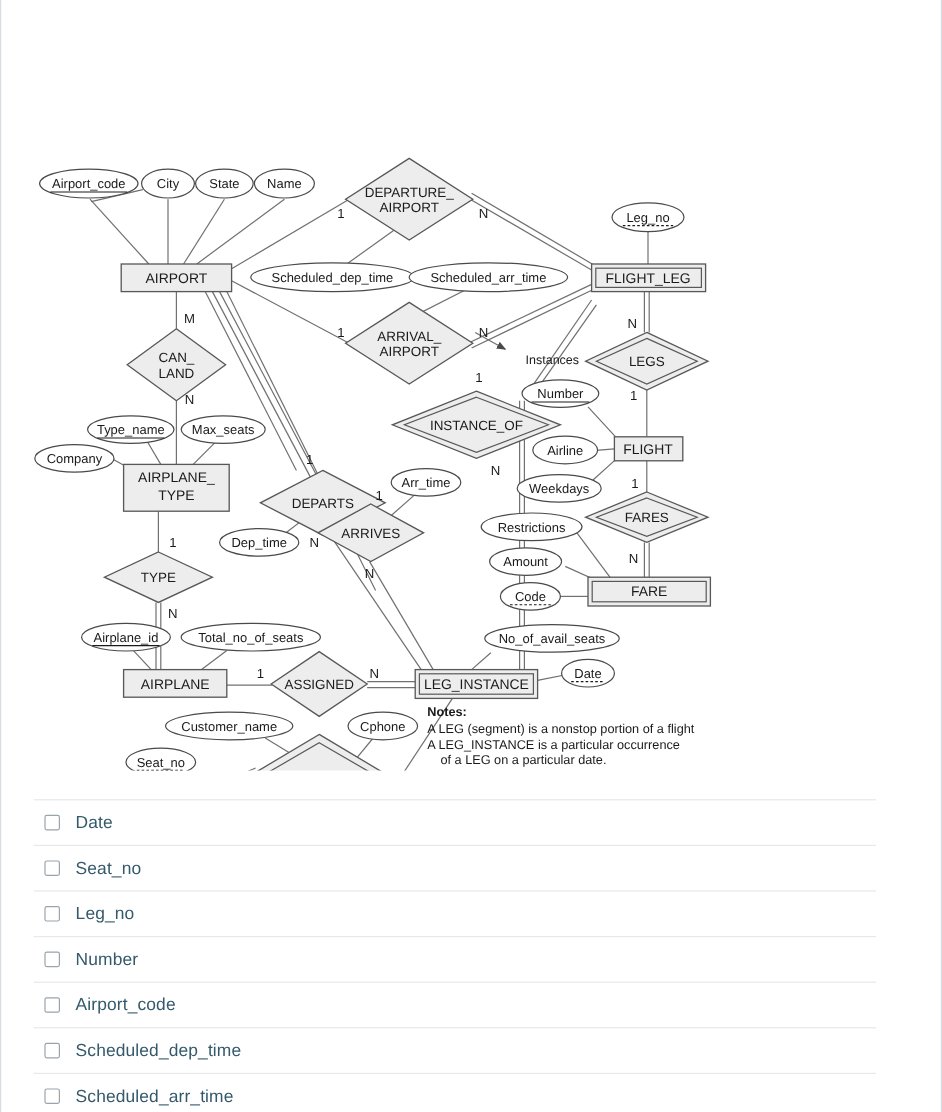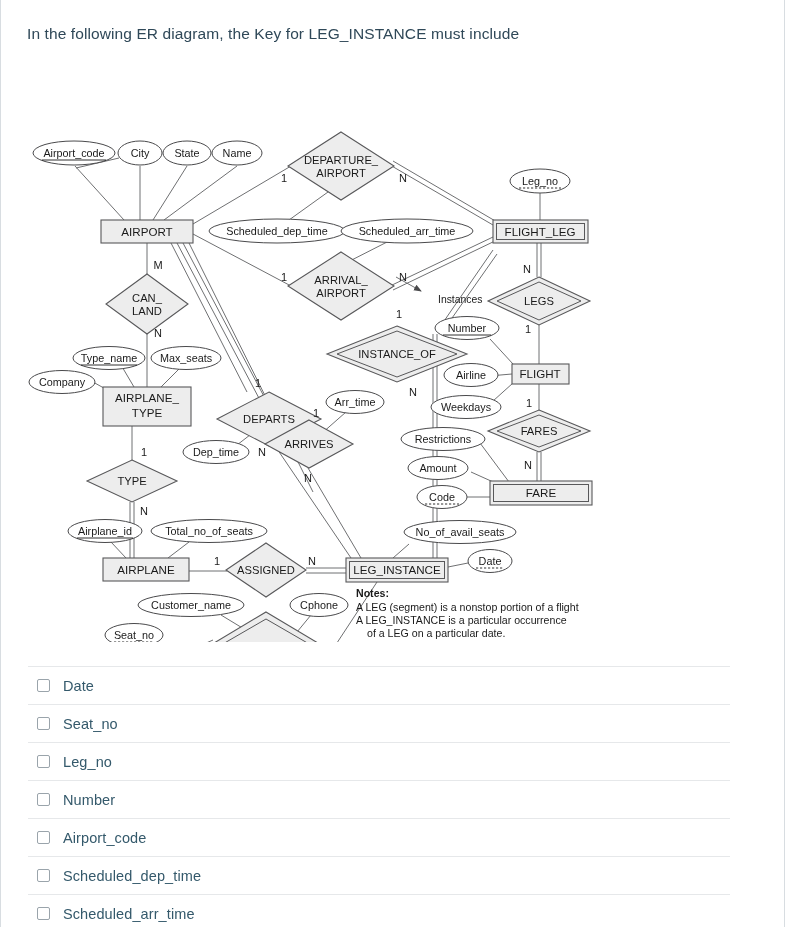--- a/index.html
+++ b/index.html
@@ -61,21 +61,20 @@
     font-size: 14.5px;
     color: #34596b;
     letter-spacing: .1px;
   }
 </style>
 </head>
 <body>
 
 <div id="page">
 
-  <div id="question-text">In the following ER diagram, the Key for LEG_INSTANCE must include</div>
 
   <div id="diagram-wrap">
     <svg id="er-svg" width="785" height="580" viewBox="0 0 785 580" xmlns="http://www.w3.org/2000/svg">
       <defs>
         <marker id="arrowhd" markerWidth="9" markerHeight="9" refX="7" refY="3.2" orient="auto" markerUnits="userSpaceOnUse">
           <path d="M0,0 L8,3.2 L0,6.4 z" fill="#4a4a4c"></path>
         </marker>
         <style>
           .shape  { fill:#ededed; stroke:#58585a; stroke-width:1.1; }
           .inner  { fill:none;    stroke:#58585a; stroke-width:1.0; }

